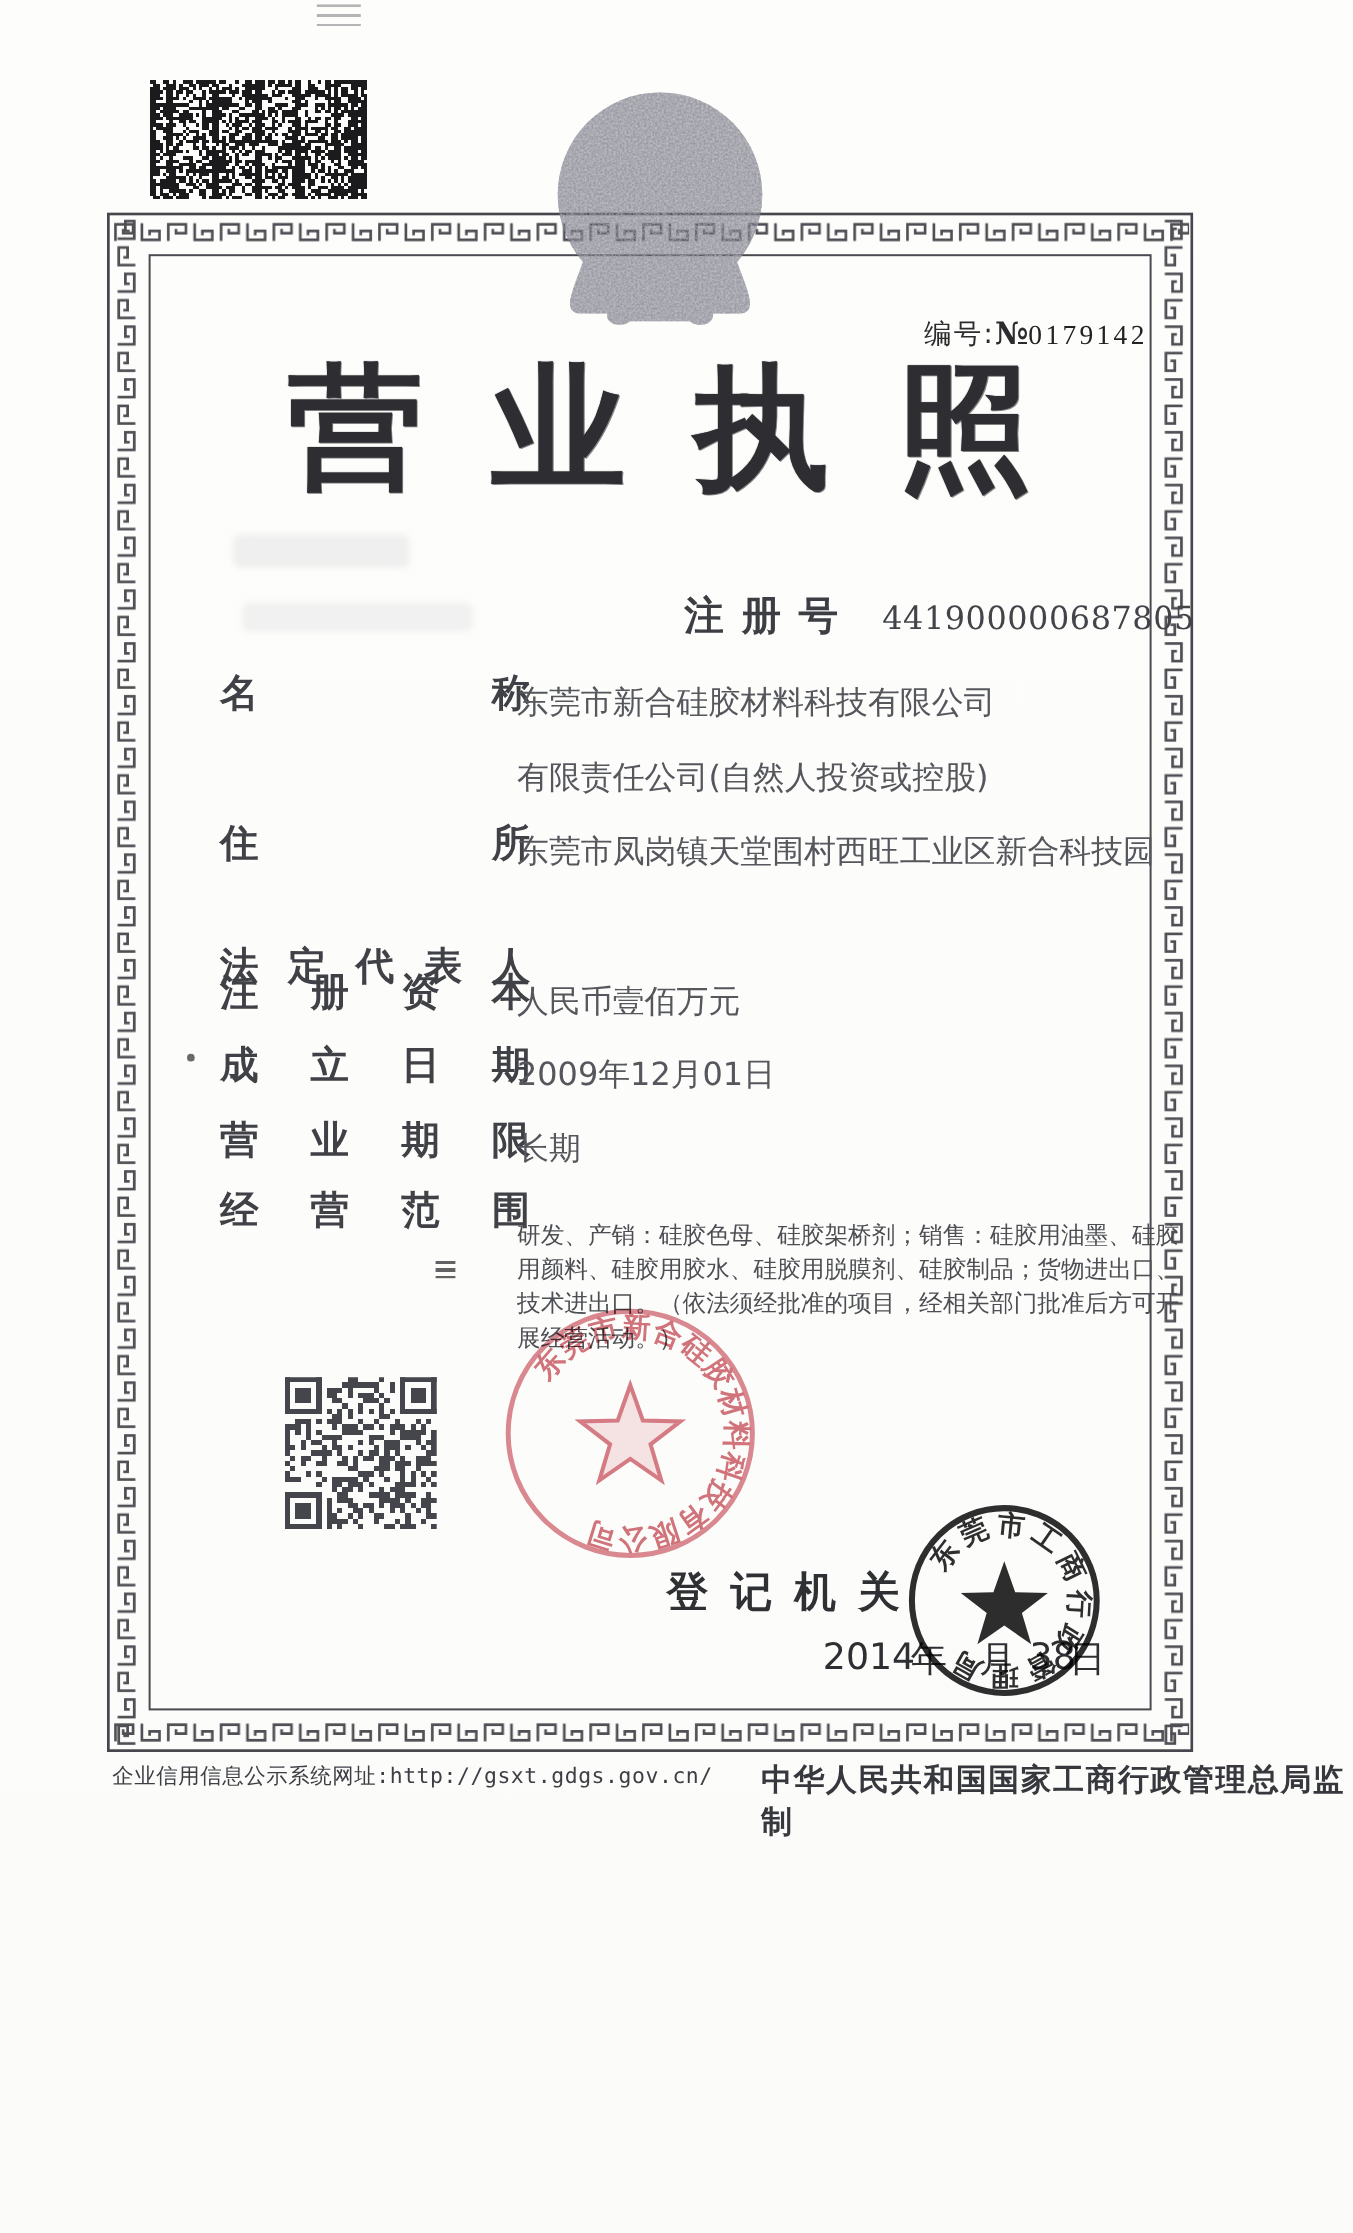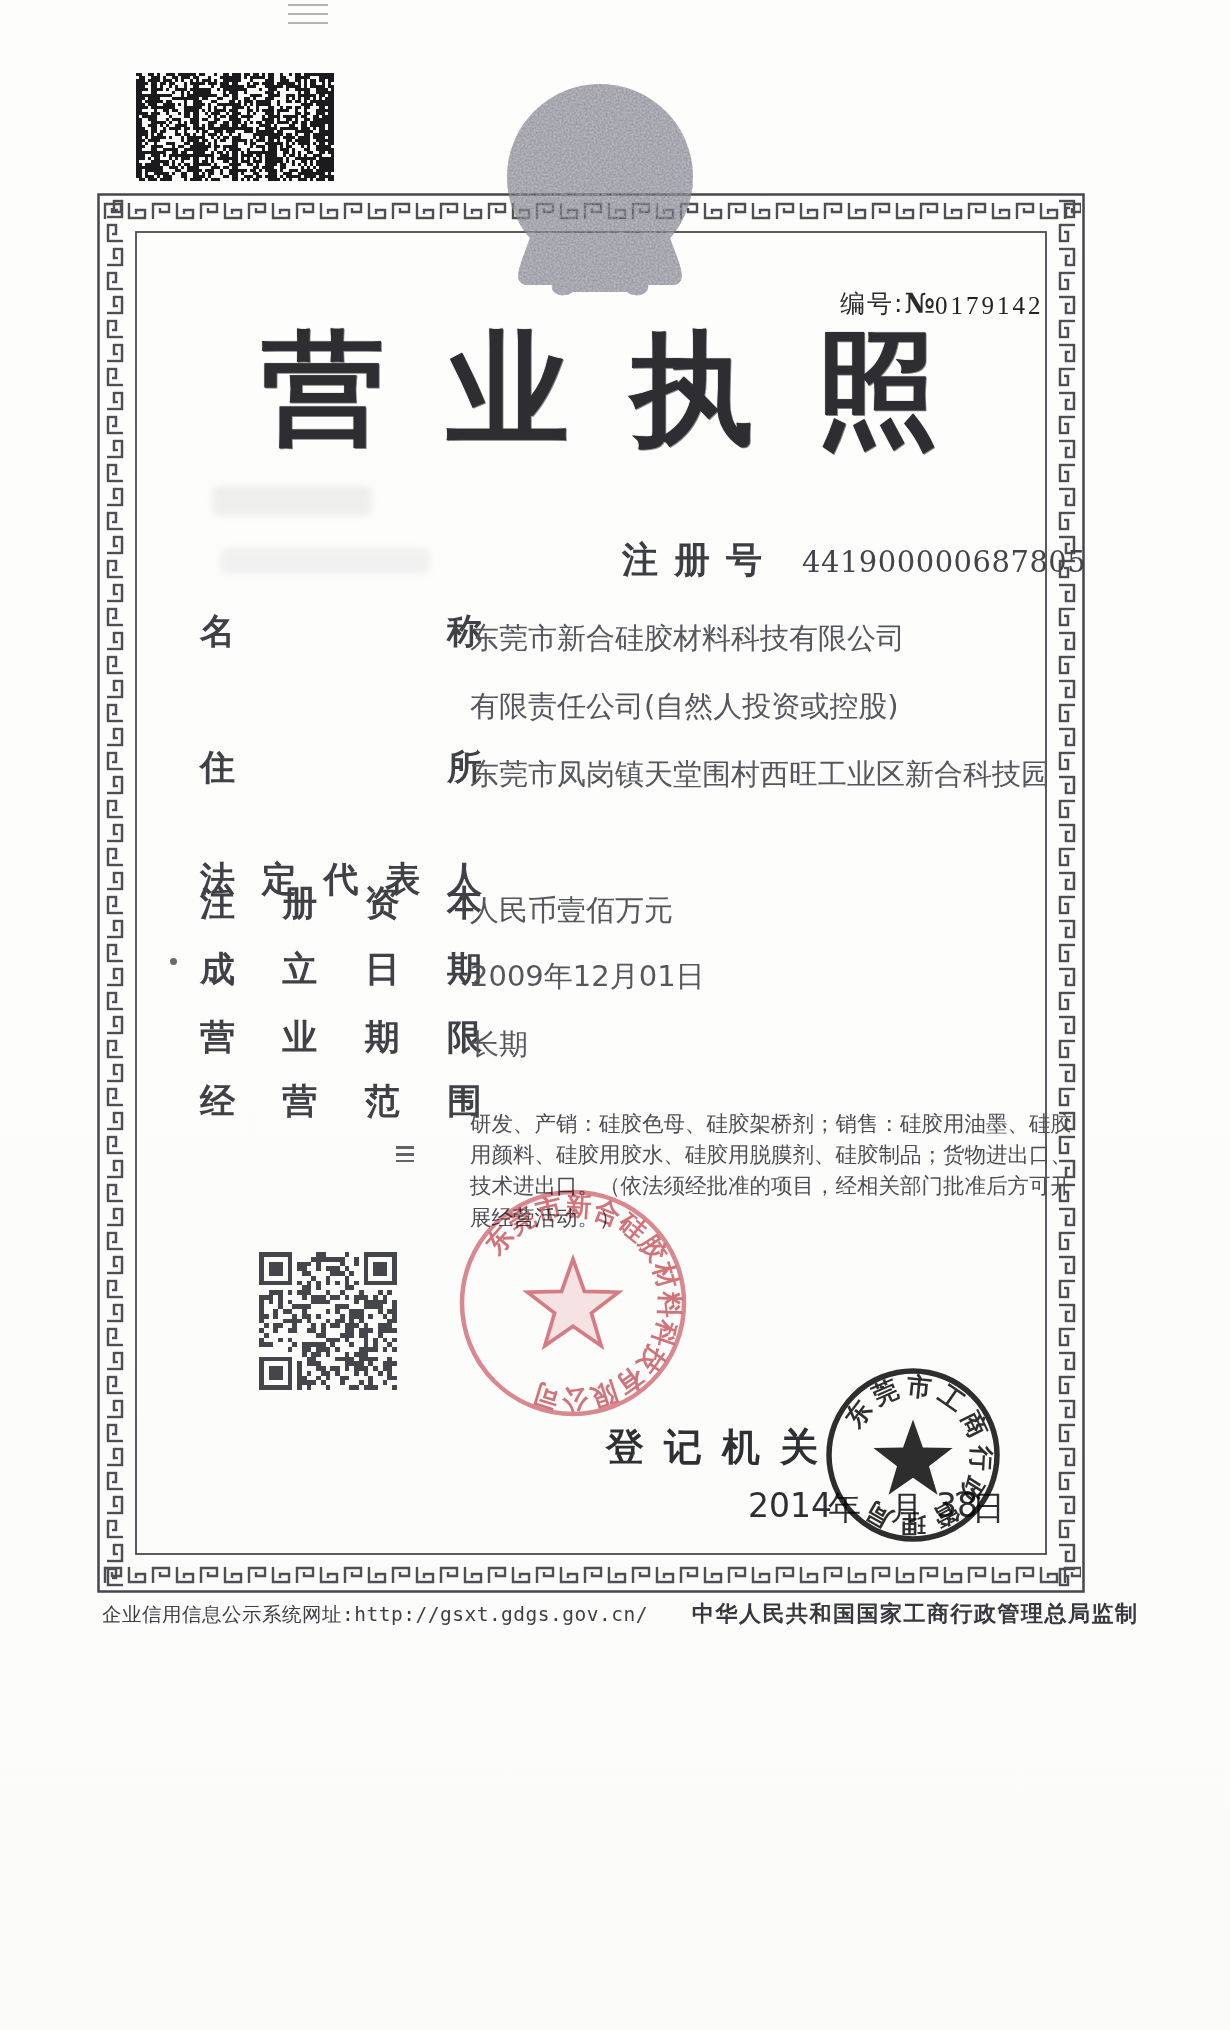--- a/index.html
+++ b/index.html
@@ -34,21 +34,21 @@
   .regorg{left:606px;top:1422px;font-size:38px;font-weight:bold;color:#2f3034;letter-spacing:20px;}
   .dateline{left:748px;top:1486px;height:40px;width:280px;color:#2e2f33;font-weight:normal;font-size:33px;}
   .dateline span{position:absolute;top:0;}
   .d-year{left:0;}
   .d-yu{left:80px;}
   .d-mu{left:142px;}
   .d-day{left:188px;}
   .d-du{left:224px;}
   
   .foot-left{left:102px;top:1601px;font-family:"DejaVu Sans Mono",monospace;font-size:19.5px;color:#3d3f45;letter-spacing:.5px;}
-  .foot-right{left:692px;top:1599px;font-size:22px;font-weight:bold;color:#36383d;letter-spacing:1.5px;}
+  .foot-right{left:692px;top:1599px;font-size:28px;font-weight:bold;color:#36383d;letter-spacing:1.5px;}
   
   .seal{mix-blend-mode:multiply;}
   .seal-red{left:448px;top:1178px;opacity:.82;}
   .seal-black{left:818px;top:1360px;opacity:.92;}
   
   .smudge{position:absolute;pointer-events:none;}
   .sm-a{left:288px;top:4px;width:40px;height:26px;opacity:.5;
         background:repeating-linear-gradient(180deg,#6a6a70 0 2px,transparent 2px 9px);}
   .sm-b{left:212px;top:486px;width:160px;height:30px;background:#8d8d95;opacity:.12;filter:blur(3px);border-radius:6px;}
   .sm-c{left:220px;top:548px;width:210px;height:26px;background:#8d8d95;opacity:.10;filter:blur(3px);border-radius:6px;}

